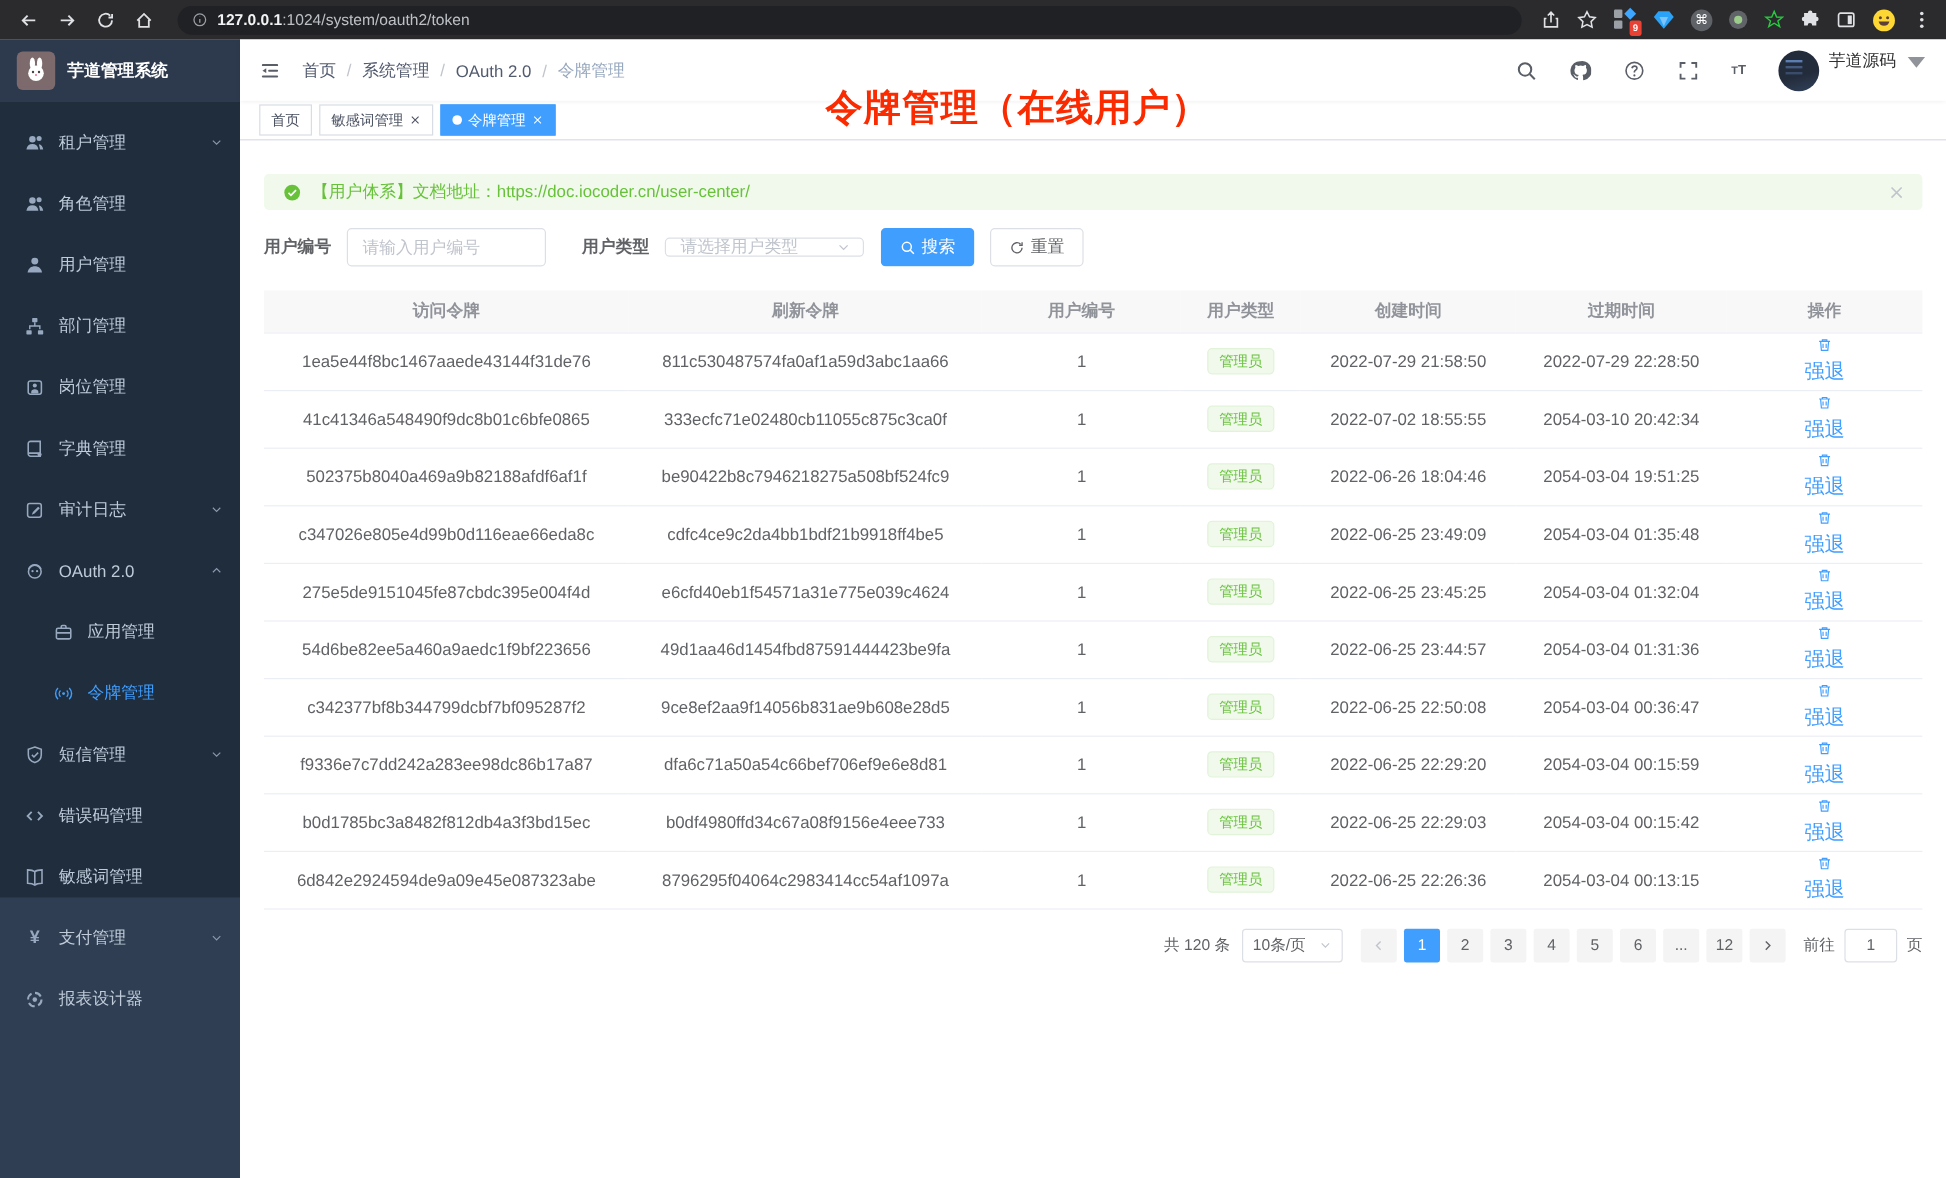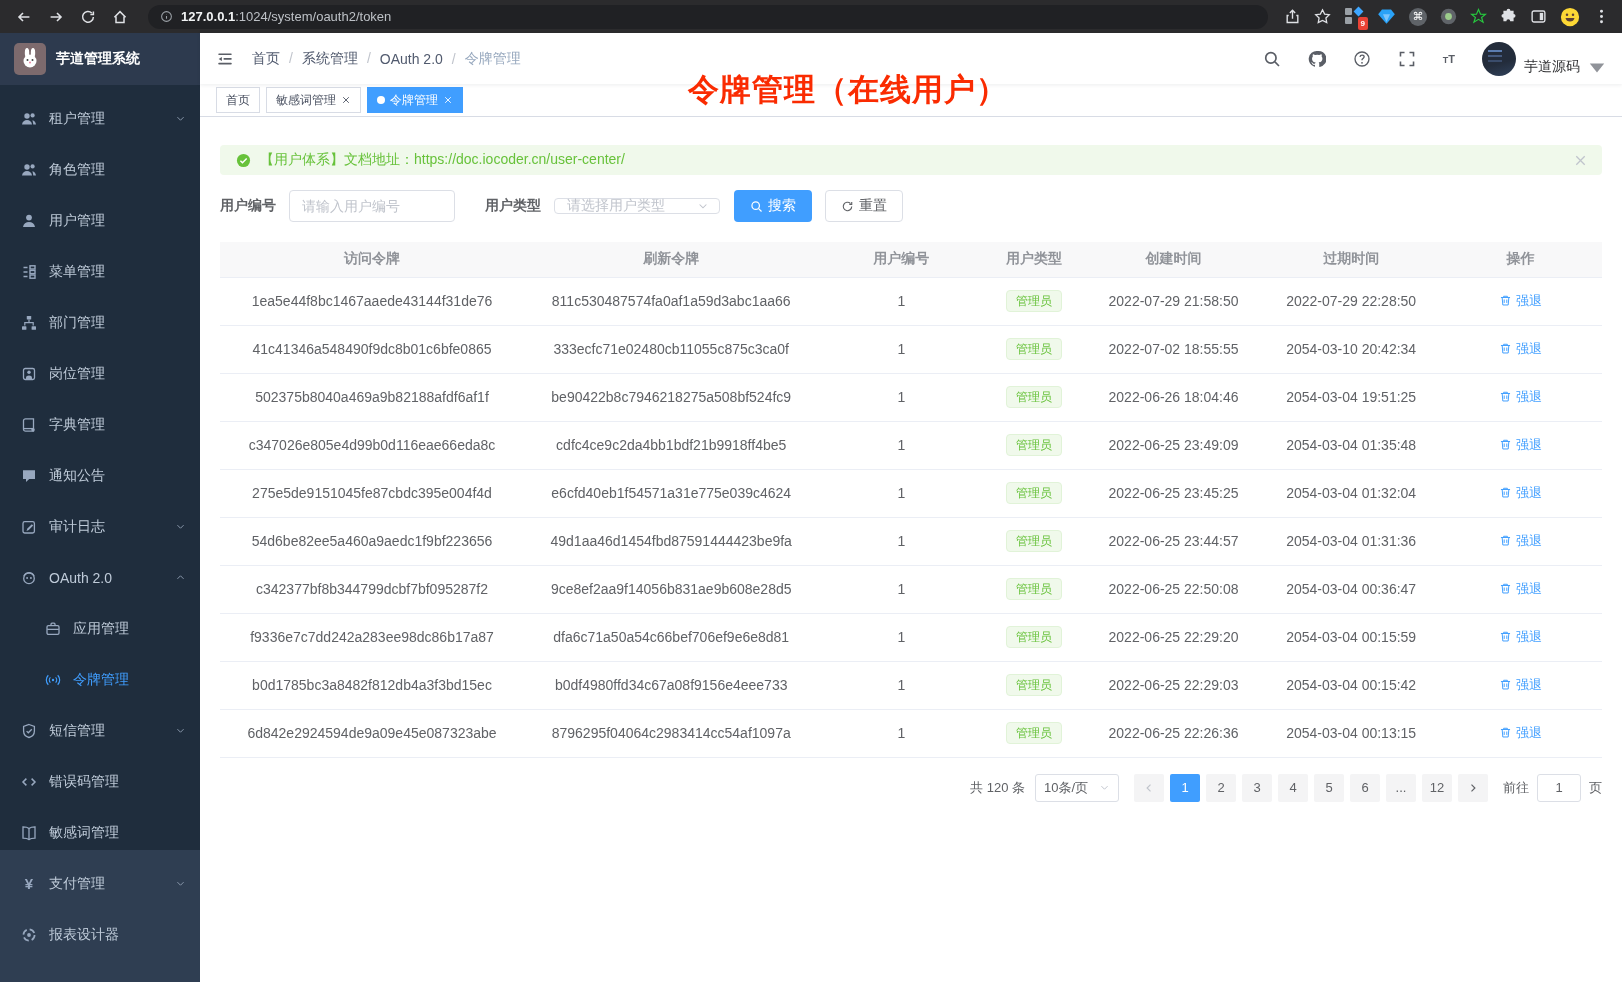--- a/index.html
+++ b/index.html
@@ -59,21 +59,21 @@
     box-shadow:0 1px 4px rgba(0,21,41,.08); position:relative; z-index:2; flex-shrink:0; }
   .hamburger { font-size:18px; color:#5a5e66; cursor:pointer; }
   .breadcrumb { margin-left:18px; font-size:14px; display:flex; align-items:center; }
   .bc-item { color:#515a6e; cursor:pointer; }
   .bc-item:not(:last-child)::after { content:"/"; color:#c0c4cc; margin:0 9px; }
   .bc-item:last-child { color:#97a8be; cursor:default; }
   .nav-right { margin-left:auto; display:flex; align-items:center; gap:27px; color:#5a5e66; }
   .nav-right .ic { font-size:18px; cursor:pointer; }
   .tT { font-size:11px; font-weight:700; cursor:pointer; }
   .tT i { font-style:normal; font-size:9px; }
-  .avatar-wrap { display:flex; align-items:flex-end; gap:8px; cursor:pointer; }
+  .avatar-wrap { display:flex; align-items:flex-start; gap:8px; cursor:pointer; }
   .avatar { width:34px; height:34px; border-radius:50%;
     background:linear-gradient(165deg,#232c3b 60%,#31425c 100%); position:relative; overflow:hidden; }
   .avatar::after { content:""; position:absolute; left:6px; top:8px; width:14px; height:2px;
     background:#5b7db1; box-shadow:0 5px 0 #44597e, 0 10px 0 #3a4c6b; }
   .user-name { font-size:14px; color:#303133; }
   .caret { font-size:10px; color:#909399; }
 
   
   .tags-bar { height:33px; background:#fff; border-bottom:1px solid #d8dce5; display:flex;
     align-items:center; padding:0 16px; gap:6px; flex-shrink:0; position:relative; z-index:1; }
@@ -112,22 +112,22 @@
   .btn-primary { background:#409eff; color:#fff; margin-left:2px; }
   .btn-plain { background:#fff; border-color:#dcdfe6; color:#606266; margin-left:13px; }
 
   table { width:100%; border-collapse:collapse; margin-top:20px; table-layout:fixed; }
   thead th { background:#f8f8f9; color:#909399; font-weight:700; font-size:14px; height:35px;
     text-align:center; border-bottom:1px solid #ebeef5; }
   tbody td { height:48px; text-align:center; font-size:14px; color:#606266;
     border-bottom:1px solid #ebeef5; white-space:nowrap; overflow:hidden; }
   .tag { display:inline-block; background:#f0f9eb; border:1px solid #e1f3d8; color:#67c23a;
     font-size:12px; line-height:20px; padding:0 9px; border-radius:4px; }
-  .action-link { color:#409eff; font-size:13px; display:inline-flex; align-items:center;
-    gap:4px; cursor:pointer; text-decoration:none; }
+  .action-link { color:#409eff; font-size:17px; display:inline-flex; align-items:center;
+    gap:4px; cursor:pointer; text-decoration:none;flex-direction:column; }
   .action-link .ic { font-size:13px; }
 
   .pagination { margin-top:16px; display:flex; align-items:center; justify-content:flex-end;
     font-size:13px; color:#606266; padding-bottom:20px; }
   .pg-total { margin-right:10px; }
   .pg-size { width:84px; height:28px; border:1px solid #dcdfe6; border-radius:3px; background:#fff;
     display:flex; align-items:center; justify-content:space-between; padding:0 8px; cursor:pointer;
     margin-right:12px; color:#606266; }
   .pg-size .chev { color:#c0c4cc; font-size:11px; }
   .pager { display:flex; align-items:center; }
@@ -291,32 +291,20 @@
           <span class="ic mi-icon">
             <svg viewBox="0 0 16 16" fill="currentColor">
               <circle cx="8" cy="4.6" r="2.9"></circle>
               <path d="M2 14c.5-3.4 3-5.1 6-5.1s5.5 1.7 6 5.1z"></path>
             </svg>
           </span>
           <span class="mi-label">用户管理</span>
 
         </div>
 
-        <div class="menu-item">
-          <span class="ic mi-icon">
-            <svg viewBox="0 0 16 16" fill="none" stroke="currentColor" stroke-width="1.4">
-              <path d="M2.5 3.5h4M2.5 8h4M2.5 12.5h4"></path>
-              <rect x="9" y="1.8" width="5" height="3.2"></rect>
-              <rect x="9" y="6.4" width="5" height="3.2"></rect>
-              <rect x="9" y="11" width="5" height="3.2"></rect>
-            </svg>
-          </span>
-          <span class="mi-label">菜单管理</span>
-
-        </div>
 
         <div class="menu-item">
           <span class="ic mi-icon">
             <svg viewBox="0 0 16 16" fill="currentColor">
               <rect x="5.8" y="1" width="4.4" height="3.6" rx=".6"></rect>
               <rect x="1" y="11.2" width="4.4" height="3.6" rx=".6"></rect>
               <rect x="10.6" y="11.2" width="4.4" height="3.6" rx=".6"></rect>
               <path d="M7.4 4.6h1.2V7h4.2v3.4h-1.2V8.2H4.4v2.2H3.2V7h4.2z"></path>
             </svg>
           </span>
@@ -341,29 +329,20 @@
             <svg viewBox="0 0 16 16" fill="none" stroke="currentColor" stroke-width="1.3">
               <path d="M4.5 1.8h8v12.4h-8A2 2 0 0 1 2.5 12.2V3.8a2 2 0 0 1 2-2z"></path>
               <path d="M2.7 11.6h9.8"></path>
               <circle cx="12" cy="12.8" r="1.7" fill="currentColor" stroke="none"></circle>
             </svg>
           </span>
           <span class="mi-label">字典管理</span>
 
         </div>
 
-        <div class="menu-item">
-          <span class="ic mi-icon">
-            <svg viewBox="0 0 16 16" fill="currentColor">
-              <path d="M2 2.2h12V11H8.2L5 14v-3H2z"></path>
-            </svg>
-          </span>
-          <span class="mi-label">通知公告</span>
-
-        </div>
 
         <div class="menu-item">
           <span class="ic mi-icon">
             <svg viewBox="0 0 16 16" fill="none" stroke="currentColor" stroke-width="1.3">
               <rect x="2" y="2.6" width="11.4" height="11.4" rx="1.8"></rect>
               <path d="M10.8 5.2 6.4 9.6l-.9 2.3 2.3-.9 4.4-4.4z" fill="currentColor" stroke="none"></path>
             </svg>
           </span>
           <span class="mi-label">审计日志</span>
           <span class="ic chev">

